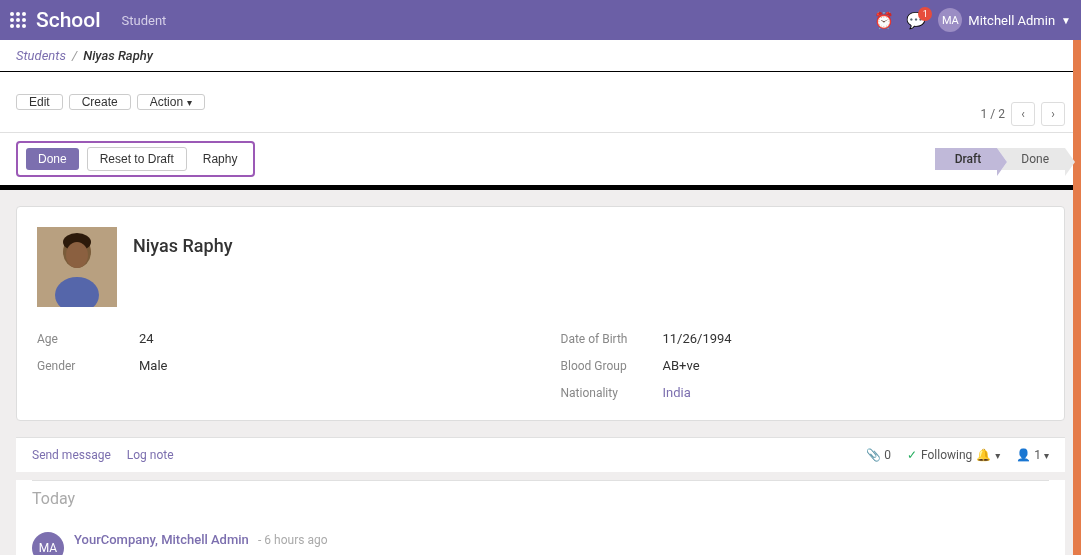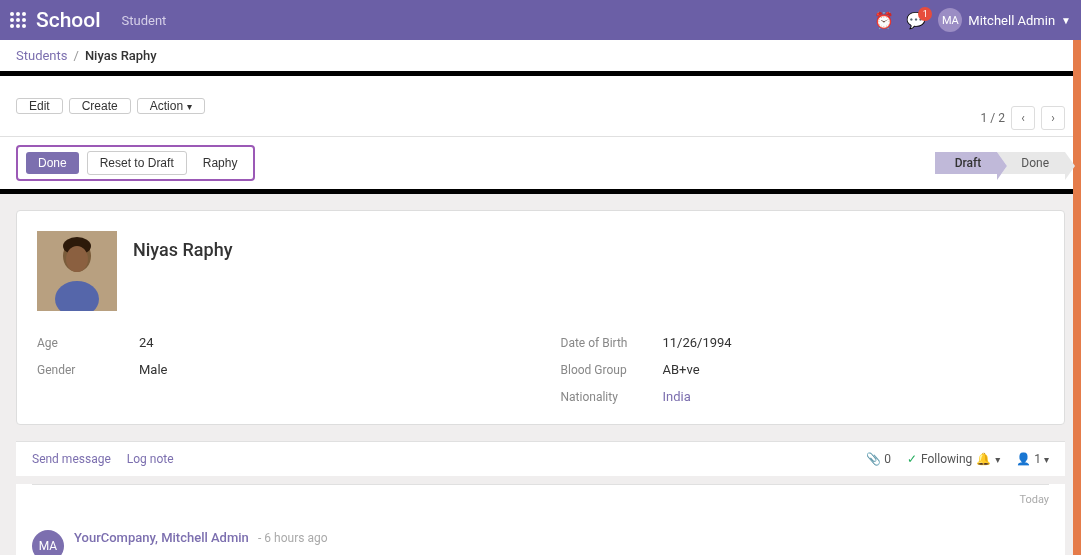--- a/index.html
+++ b/index.html
@@ -20,23 +20,24 @@
     .topbar-icon { color: #d5cfe8; cursor: pointer; font-size: 16px; }
     .topbar-chat { position: relative; }
     .chat-badge { position: absolute; top: -4px; right: -6px; background: #e74c3c; color: white; border-radius: 50%; width: 14px; height: 14px; font-size: 9px; display: flex; align-items: center; justify-content: center; }
     .topbar-user { display: flex; align-items: center; gap: 6px; cursor: pointer; }
     .user-avatar { width: 24px; height: 24px; border-radius: 50%; background: #9b8dc4; display: flex; align-items: center; justify-content: center; font-size: 11px; color: white; }
 
     
     .breadcrumb-bar {
       background: white;
       padding: 8px 16px;
-      border-bottom: 5px solid #000000;
-      display: flex;
-      align-items: center;
+      border-bottom: 1px solid #000000;
+      display: flex;
+      align-items: center;
+      font-style: italic;
     }
     .breadcrumb-link { color: #7c6faf; cursor: pointer; }
     .breadcrumb-sep { color: #999; margin: 0 6px; }
     .breadcrumb-current { color: #333; font-weight: 500; }
 
     
     .action-bar {
       background: white;
       padding: 6px 16px;
       border-bottom: 1px solid #e0e0e0;
@@ -216,21 +217,21 @@
       padding: 10px 16px;
       display: flex;
       align-items: center;
       gap: 16px;
     }
     .bottom-link { color: #7c6faf; cursor: pointer; font-size: 12px; }
     .bottom-right { margin-left: auto; display: flex; align-items: center; gap: 16px; }
     .follow-btn { display: flex; align-items: center; gap: 4px; color: #555; font-size: 12px; cursor: pointer; }
     .follow-check { color: #27ae60; }
     .followers-count { font-size: 12px; color: #555; cursor: pointer; }
-    .today-divider { text-align: right; color: #aaa; font-size: 11px; padding: 8px 0; border-top: 1px solid #e0e0e0; margin: 8px 0; }
+    .today-divider { text-align: left; color: #aaa; font-size: 16px; padding: 8px 0; border-top: 1px solid #e0e0e0; margin: 8px 0; }
     .chat-entry { display: flex; gap: 10px; padding: 8px 0; }
     .chat-avatar { width: 32px; height: 32px; border-radius: 50%; background: #7c6faf; display: flex; align-items: center; justify-content: center; color: white; font-size: 12px; flex-shrink: 0; }
     .chat-meta { font-size: 12px; color: #aaa; }
     .chat-author { color: #7c6faf; font-weight: 500; margin-right: 6px; }
   </style>
 </head>
 <body>
 
 <div class="topbar">
   <div style="display:flex;gap:2px;margin-right:10px;cursor:pointer;">

